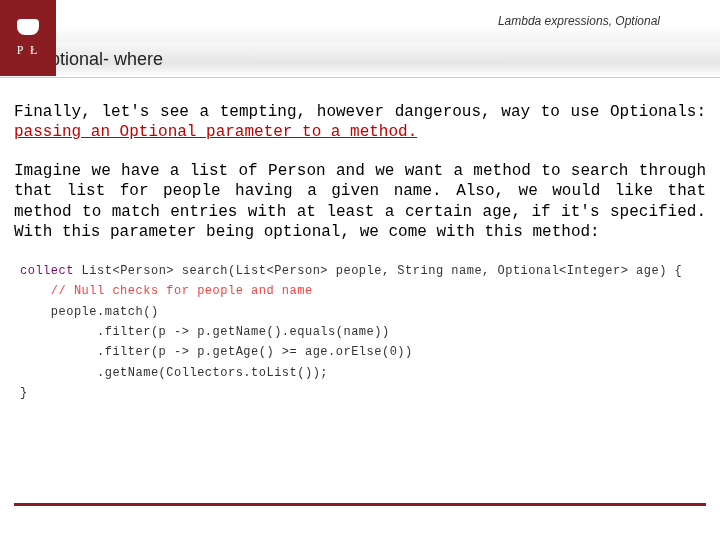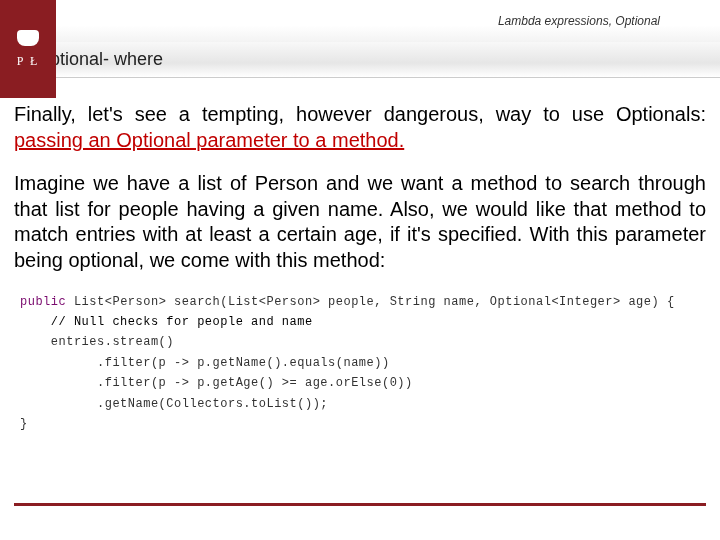--- a/index.html
+++ b/index.html
@@ -14,21 +14,21 @@
   .topbar {
     height: 42px;
     background: #701a75;
     display: flex;
     align-items: flex-start;
     border-bottom: 1px solid #ddd;
     text-align: right;
   }
   .logo-block {
     width: 56px;
-    height: 98px;
+    height: 76px;
     background: #8a1d22;
     color: #fff;
     display: flex;
     flex-direction: column;
     align-items: center;
     justify-content: center;
     position: absolute;
     top: 0;
     left: 0;
     z-index: 5;
@@ -65,41 +65,42 @@
     align-items: center;
     background: linear-gradient(#f8f8f8, #e6e6e6 60%, #fff);
     border-bottom: 1px solid #ccc;
     font-size: 18px;
     color: #222;
   }
   .body-content {
     padding: 24px 14px 10px 14px;
   }
   .para {
-    font-size: 20px;
+    font-size: 16px;
     line-height: 1.28;
     color: #000;
     text-align: justify;
     margin-bottom: 18px;
+    font-family: Liberation Mono, monospace;
   }
   .danger {
     color: #c00000;
     text-decoration: underline;
   }
   .code-block {
     font-family: "Courier New", monospace;
     font-size: 12px;
     line-height: 1.7;
     white-space: pre;
     color: #333;
     padding-left: 6px;
     letter-spacing: 0.5px;
   }
   .kw { color: #7a0a6e; }
-  .cm { color: #000000; }
+  .cm { color: #ef4444; }
   .hr-bottom {
     position: absolute;
     left: 14px;
     right: 14px;
     bottom: 34px;
     border: none;
     border-top: 3px solid #8a1d22;
   }
 </style>
 </head>
@@ -119,23 +120,23 @@
 </div>
 
 <div class="body-content">
 
   <p class="para">
     <span>Finally, let's see a tempting, however dangerous, way to use Optionals: </span><span class="danger">passing an Optional parameter to a method.</span>
   </p>
 
   <p class="para">Imagine we have a list of Person and we want a method to search through that list for people having a given name. Also, we would like that method to match entries with at least a certain age, if it's specified. With this parameter being optional, we come with this method:</p>
 
-  <div class="code-block"><span class="kw">public</span><span> List&lt;Person&gt; search(List&lt;Person&gt; people, String name, Optional&lt;Integer&gt; age) {</span>
+  <div class="code-block"><span class="kw">collect</span><span> List&lt;Person&gt; search(List&lt;Person&gt; people, String name, Optional&lt;Integer&gt; age) {</span>
 <span class="cm">    // Null checks for people and name</span>
-<span>    entries.stream()</span>
+<span>    people.match()</span>
 <span>          .filter(p -&gt; p.getName().equals(name))</span>
 <span>          .filter(p -&gt; p.getAge() &gt;= age.orElse(0))</span>
 <span>          .getName(Collectors.toList());</span>
 <span>}</span></div>
 
 </div>
 
 <hr class="hr-bottom">
 
 </body></html>

